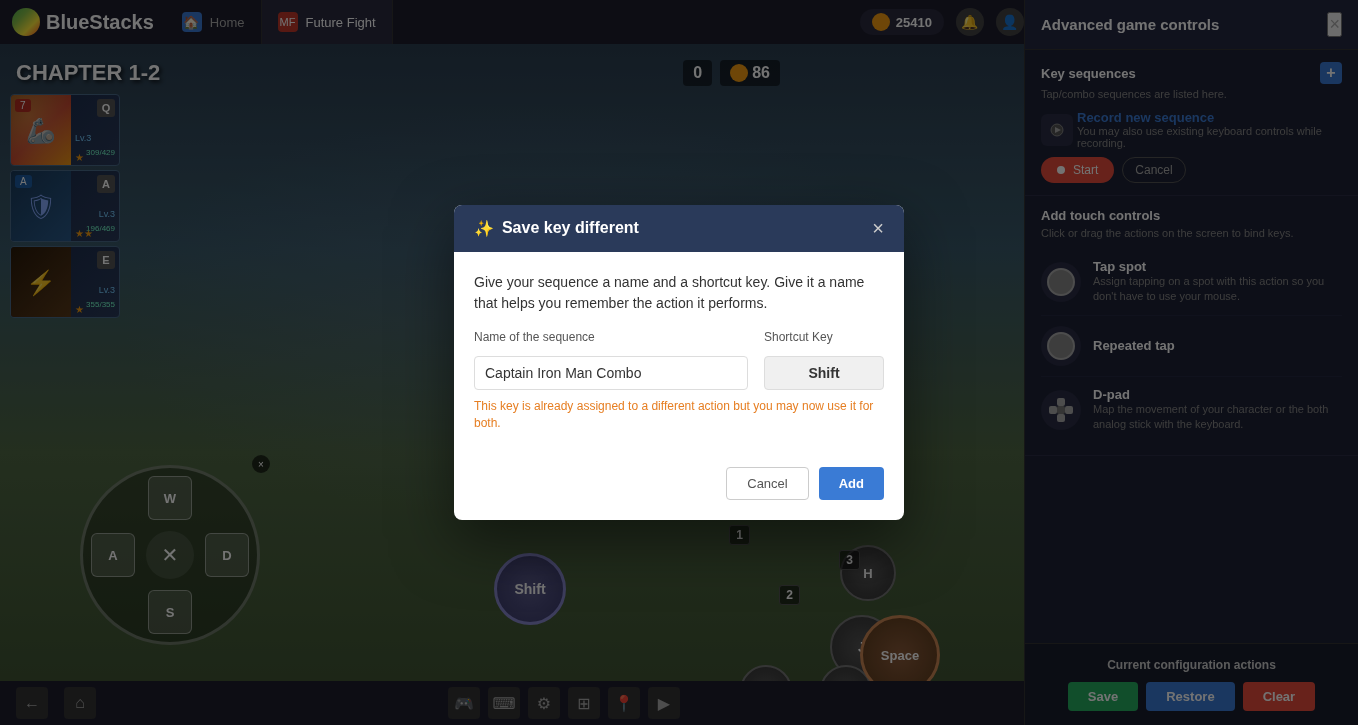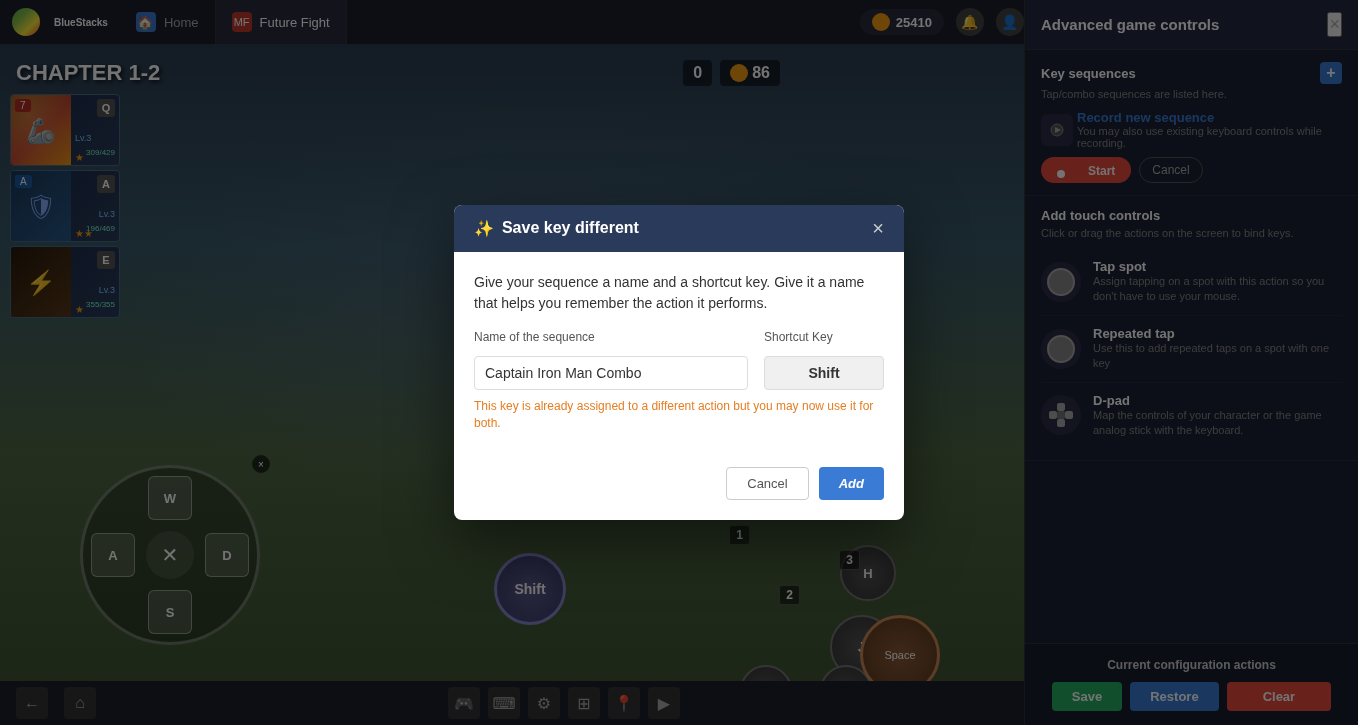--- a/index.html
+++ b/index.html
@@ -7,21 +7,21 @@
 
     
     #titlebar {
       position: absolute; top: 0; left: 0; width: 1080px; height: 44px;
       background: #1e1e2e; display: flex; align-items: center; z-index: 10;
     }
     #bluestacks-logo {
       display: flex; align-items: center; padding: 0 12px; gap: 6px;
     }
     .bs-logo-circle { width: 28px; height: 28px; border-radius: 50%; background: linear-gradient(135deg, #4caf50, #8bc34a, #ffeb3b, #ff5722); }
-    .bs-label { color: #fff; font-size: 10px; font-weight: 600; margin-left: 8px; }
+    .bs-label { color: #fff; font-size: 20px; font-weight: 600; }
     .tab-item {
       display: flex; align-items: center; gap: 8px; padding: 0 16px; height: 44px;
       color: #aaa; font-size: 13px; cursor: pointer; border-right: 1px solid #333;
     }
     .tab-item.active { background: #2a2a3e; color: #fff; }
     .tab-icon { width: 20px; height: 20px; border-radius: 4px; background: #3a7bd5; display:flex; align-items:center; justify-content:center; }
     .tab-icon.home { background: #3a7bd5; }
     .tab-icon.game { background: #c0392b; }
     .spacer { flex: 1; }
     .title-right { display: flex; align-items: center; gap: 12px; padding-right: 16px; }
@@ -93,21 +93,21 @@
       width: 72px; height: 72px; border-radius: 50%;
       background: radial-gradient(circle, #5a5a8a, #3a3a6a); border: 3px solid #8888cc;
       display: flex; align-items: center; justify-content: center; color: #fff; font-weight: 700; font-size: 14px; cursor: pointer;
     }
 
     
     .space-btn {
       position: absolute; bottom: 30px; right: 140px;
       background: radial-gradient(circle, #8a5a3a, #5a3a1a); border: 3px solid #cc8855;
       border-radius: 50%; width: 80px; height: 80px;
-      display: flex; align-items: center; justify-content: center; color: #fff; font-weight: 400; font-size: 11px; cursor: pointer;
+      display: flex; align-items: center; justify-content: center; color: #fff; font-weight: 700; font-size: 13px; cursor: pointer;
     }
 
     
     .close-x { position: absolute; top: -10px; right: -10px; width: 18px; height: 18px; background: rgba(0,0,0,0.6); border-radius: 50%; color: #fff; font-size: 10px; display: flex; align-items:center; justify-content:center; cursor: pointer; }
 
     
     #bottom-toolbar {
       position: absolute; bottom: 0; left: 0; width: 1080px; height: 44px;
       background: #1e1e2e; display: flex; align-items: center; justify-content: space-between; padding: 0 16px; z-index: 5;
     }
@@ -131,38 +131,38 @@
     .section { padding: 12px 16px; border-bottom: 1px solid #2a2d45; }
     .section-title { color: #fff; font-size: 13px; font-weight: 600; margin-bottom: 4px; display: flex; align-items: center; justify-content: space-between; }
     .section-sub { color: #888; font-size: 11px; margin-bottom: 10px; }
     .add-btn { width: 22px; height: 22px; background: #3a7bd5; border-radius: 4px; display: flex; align-items: center; justify-content: center; color: #fff; font-size: 16px; cursor: pointer; }
 
     .record-row { display: flex; align-items: center; gap: 4px; margin-bottom: 8px; }
     .record-icon { width: 32px; height: 32px; background: #2a2d45; border-radius: 6px; display: flex; align-items: center; justify-content: center; }
     .record-text-col { flex: 1; }
     .record-link { color: #3a7bd5; font-size: 13px; font-weight: 600; cursor: pointer; }
     .record-desc { color: #888; font-size: 11px; }
-    .start-btn { background: #e74c3c; color: #fff; border: none; border-radius: 16px; padding: 5px 16px; font-size: 12px; font-weight: 700; cursor: pointer; display: flex; align-items: flex-end; gap: 23px; }
+    .start-btn { background: #e74c3c; color: #fff; border: none; border-radius: 16px; padding: 5px 16px; font-size: 12px; font-weight: 400; cursor: pointer; display: flex; align-items: center; gap: 8px; }
     .start-dot { width: 8px; height: 8px; border-radius: 50%; background: #fff; }
     .cancel-btn-small { background: transparent; color: #aaa; border: 1px solid #555; border-radius: 16px; padding: 5px 12px; font-size: 12px; cursor: pointer; }
 
     .control-item { display: flex; align-items: center; gap: 12px; padding: 10px 0; border-bottom: 1px solid #252840; }
     .control-item:last-child { border-bottom: none; }
     .ctrl-thumb { width: 40px; height: 40px; border-radius: 50%; background: #2a2d45; display: flex; align-items: center; justify-content: center; flex-shrink: 0; }
     .ctrl-info { flex: 1; }
     .ctrl-name { color: #fff; font-size: 13px; font-weight: 600; }
     .ctrl-desc { color: #888; font-size: 11px; line-height: 1.4; }
 
     
     .panel-footer { margin-top: auto; padding: 14px 16px; background: #1a1d2e; border-top: 1px solid #333; }
     .footer-title { color: #ccc; font-size: 12px; font-weight: 600; margin-bottom: 10px; text-align: center; }
     .footer-btns { display: flex; gap: 8px; justify-content: center; }
     .btn-save { background: #27ae60; color: #fff; border: none; border-radius: 4px; padding: 7px 20px; font-size: 13px; font-weight: 600; cursor: pointer; }
     .btn-restore { background: #3a7bd5; color: #fff; border: none; border-radius: 4px; padding: 7px 20px; font-size: 13px; font-weight: 600; cursor: pointer; }
-    .btn-clear { background: #e74c3c; color: #fff; border: none; border-radius: 4px; padding: 7px 36px; font-size: 13px; font-weight: 600; cursor: pointer; }
+    .btn-clear { background: #e74c3c; color: #fff; border: none; border-radius: 4px; padding: 7px 20px; font-size: 13px; font-weight: 600; cursor: pointer; }
 
     
     #modal-overlay {
       position: absolute; inset: 0; background: rgba(0,0,0,0.55); z-index: 50; display: flex; align-items: center; justify-content: center;
     }
     #modal {
       background: #fff; border-radius: 8px; width: 450px; padding: 0; overflow: hidden;
       box-shadow: 0 20px 60px rgba(0,0,0,0.5);
     }
     .modal-header {
@@ -179,21 +179,21 @@
     .field-group.shortcut { flex: 0 0 120px; }
     .field-label { color: #555; font-size: 12px; margin-bottom: 12px; }
     .field-input {
       width: 100%; padding: 8px 10px; border: 1px solid #ddd; border-radius: 4px;
       font-size: 14px; color: #333; outline: none;
     }
     .shortcut-input { text-align: center; background: #f0f0f0; font-weight: 600; }
     .warning-text { color: #e67e22; font-size: 12px; line-height: 1.4; margin-bottom: 16px; }
     .modal-footer { display: flex; justify-content: flex-end; gap: 10px; padding: 0 20px 20px; }
     .btn-cancel-modal { background: #fff; color: #555; border: 1px solid #ccc; border-radius: 4px; padding: 8px 20px; font-size: 13px; cursor: pointer; }
-    .btn-add-modal { background: #3a7bd5; color: #fff; border: none; border-radius: 4px; padding: 8px 20px; font-size: 13px; font-weight: 600; cursor: pointer; font-style: italic; }
+    .btn-add-modal { background: #3a7bd5; color: #fff; border: none; border-radius: 4px; padding: 8px 20px; font-size: 13px; font-weight: 600; cursor: pointer; }
 
     
     .score-display { position: absolute; top: 16px; right: 300px; display: flex; gap: 8px; align-items: center; }
     .score-box { background: rgba(0,0,0,0.5); border-radius: 4px; padding: 4px 10px; color: #fff; font-size: 16px; font-weight: 700; display: flex; align-items: center; gap: 4px; }
     .coin-score-icon { width: 18px; height: 18px; border-radius: 50%; background: #f39c12; }
 
     .call-assist { position: absolute; right: 240px; top: 50%; transform: translateY(-50%); background: rgba(0,0,0,0.4); color: #fff; font-size: 12px; padding: 6px 10px; border-radius: 4px; }
 
     
     .num-badge {
@@ -398,37 +398,36 @@
         <div class="ctrl-desc">Assign tapping on a spot with this action so you don't have to use your mouse.</div>
       </div>
     </div>
 
     <div class="control-item">
       <div class="ctrl-thumb">
         <div style="width:28px;height:28px;border-radius:50%;background:#888;border:2px solid #aaa;"></div>
       </div>
       <div class="ctrl-info">
         <div class="ctrl-name">Repeated tap</div>
-        <div class="ctrl-desc">Use this to add repeated taps on a spot with one key</div>
       </div>
     </div>
 
     <div class="control-item">
       <div class="ctrl-thumb">
         <svg width="28" height="28" viewBox="0 0 28 28">
           <rect x="10" y="2" width="8" height="8" rx="2" fill="#aaa"></rect>
           <rect x="10" y="18" width="8" height="8" rx="2" fill="#aaa"></rect>
           <rect x="2" y="10" width="8" height="8" rx="2" fill="#aaa"></rect>
           <rect x="18" y="10" width="8" height="8" rx="2" fill="#aaa"></rect>
           <rect x="10" y="10" width="8" height="8" rx="2" fill="#777"></rect>
         </svg>
       </div>
       <div class="ctrl-info">
         <div class="ctrl-name">D-pad</div>
-        <div class="ctrl-desc">Map the controls of your character or the game analog stick with the keyboard.</div>
+        <div class="ctrl-desc">Map the movement of your character or the both analog stick with the keyboard.</div>
       </div>
     </div>
   </div>
 
   <div class="panel-footer">
     <div class="footer-title">Current configuration actions</div>
     <div class="footer-btns">
       <button class="btn-save">Save</button>
       <button class="btn-restore">Restore</button>
       <button class="btn-clear">Clear</button>

